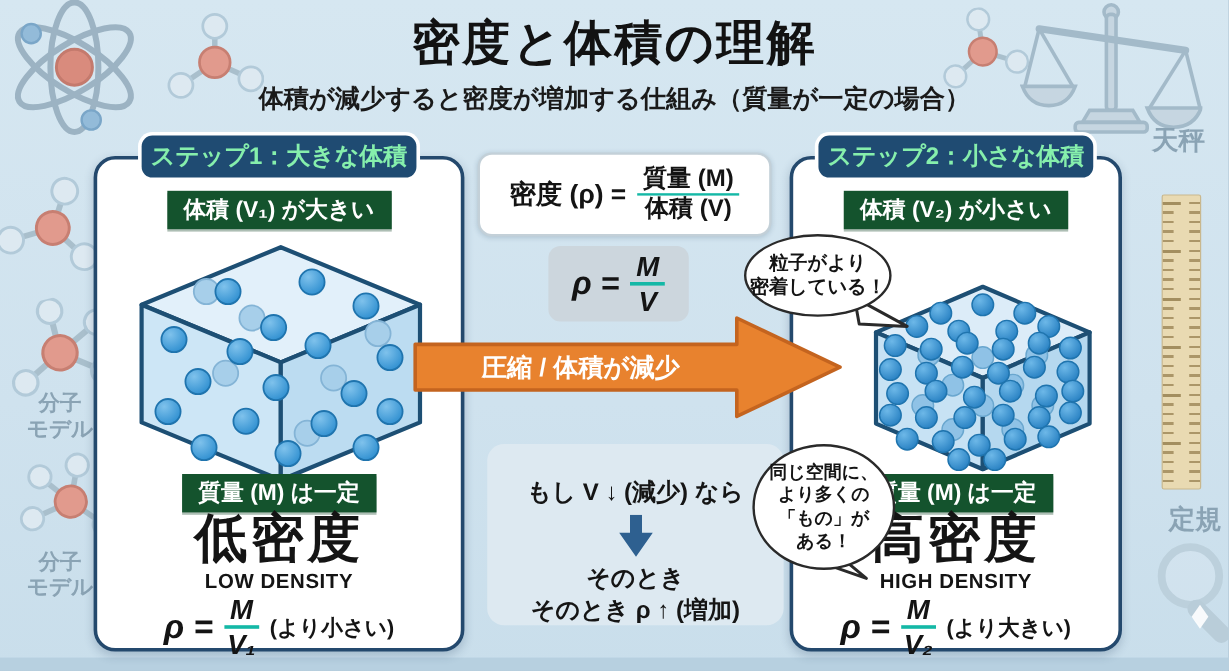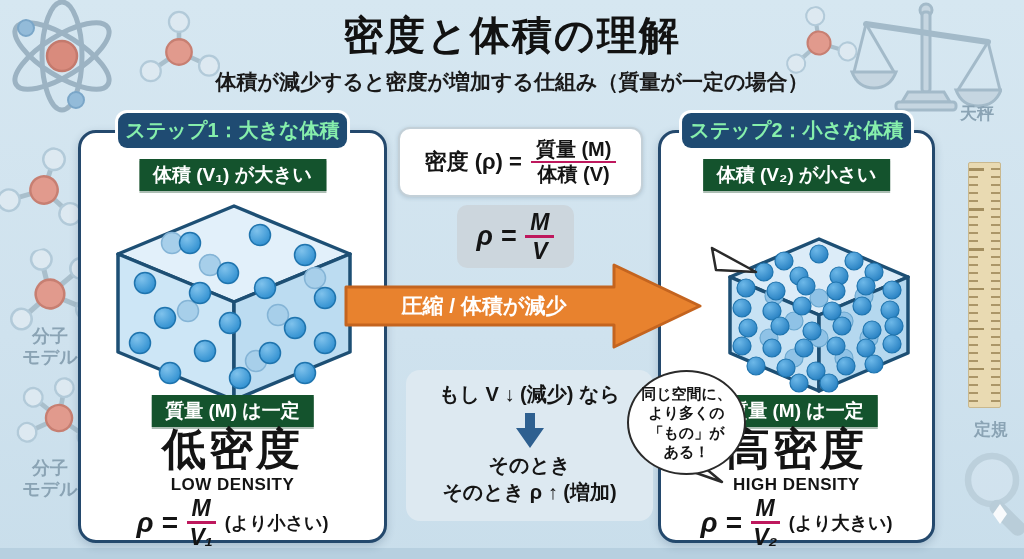--- a/index.html
+++ b/index.html
@@ -39,21 +39,21 @@
   }
   .vol-badge  { top:26px; }
   .mass-badge { top:262px; }
 
   .density-ja { top:292px; left:0; right:0; font-size:44px; font-weight:bold; letter-spacing:3px; line-height:1.1; }
   .density-en { top:342px; left:0; right:0; font-size:17px; font-weight:bold; letter-spacing:.5px; }
   .formula-row { top:363px; left:0; right:0; display:flex; align-items:center; justify-content:center; gap:9px; }
   .f-lhs  { font-size:28px; font-weight:bold; font-style:italic; }
   .f-note { font-size:18px; font-weight:bold; }
   .frac { display:inline-flex; flex-direction:column; align-items:center; line-height:1.05; font-weight:bold; }
-  .frac .num { padding:0 5px 1px; border-bottom:3px solid #be185d; }
+  .frac .num { padding:0 5px 1px; border-bottom:3px solid #14b8a6; }
   .frac .den { padding-top:1px; }
   .frac-i { font-style:italic; font-size:23px; }
 
   
   .def-box {
     left:398px; top:127px; width:245px; height:70px; z-index:2;
     background:#fff; border:2px solid #c3d0d8; border-radius:12px;
     display:flex; align-items:center; justify-content:center; gap:9px;
     box-shadow:0 1px 4px rgba(30,60,90,.18);
   }
@@ -67,40 +67,40 @@
   }
   .compact-lhs { font-size:27px; font-weight:bold; font-style:italic; }
 
   .arrow-wrap { left:344px; top:261px; width:358px; height:90px; z-index:4; }
   .arrow-label { position:absolute; left:8px; top:0; width:264px; height:100%;
     display:flex; align-items:center; justify-content:center;
     color:#fff; font-size:21px; font-weight:bold; white-space:nowrap; }
 
   .logic-box {
     left:406px; top:370px; width:247px; height:151px; z-index:2;
-    background:#dde9f1; border-radius:14px; text-align:center; padding-top:11px;
+    background:#dde9f1; border-radius:14px; text-align:center; padding-top:27px;
   }
   .logic-line { font-size:20px; font-weight:bold; color:#151515; }
   .logic-arrow { margin:5px auto 3px; display:block; }
 
   
   .bubble {
     background:#fff; border:2.5px solid #2a2a2a; border-radius:50%;
     display:flex; flex-direction:column; align-items:center; justify-content:center;
     z-index:6; font-weight:bold; text-align:center;
   }
   .bubble-top    { left:620px; top:195px; width:123px; height:69px;  font-size:16px; line-height:1.25; }
   .bubble-bottom { left:627px; top:370px; width:119px; height:105px; font-size:15px; line-height:1.28; }
   .tail { z-index:5; }
 
   
   .decor { z-index:0; }
   .side-label { color:#8aa3b4; font-weight:bold; z-index:0; line-height:1.15; }
   .mol-label { width:64px; font-size:18px; text-align:center; }
-  .tool-label { font-size:17px; }
+  .tool-label { font-size:22px; }
 
   .ruler { left:968px; top:162px; width:33px; height:246px; background:#e9dab2;
     border:1px solid #c9b88e; border-radius:2px; z-index:0; }
   .ruler::before, .ruler::after { content:""; position:absolute; top:5px; bottom:5px; width:9px;
     background:repeating-linear-gradient(to bottom,#ab9668 0 2px,transparent 2px 8px); }
   .ruler::before { left:0; }
   .ruler::after  { right:0; }
   .ruler-major { position:absolute; left:0; top:5px; bottom:5px; width:15px;
     background:repeating-linear-gradient(to bottom,#a38e5f 0 2.5px,transparent 2.5px 40px); }
 
@@ -402,20 +402,24 @@
     <svg class="logic-arrow" width="30" height="36" viewBox="0 0 30 36">
       <path d="M10 0 H20 V15 H29 L15 35 L1 15 H10 Z" fill="#2e6090"></path>
     </svg>
     <div class="logic-line">そのとき</div>
     <div class="logic-line">そのとき ρ ↑ (増加)</div>
   </div>
 
   <svg class="abs tail" style="left:708px;top:246px;" width="52" height="32" viewBox="0 0 52 32">
     <polygon points="4,2 48,26 8,24" fill="#fff" stroke="#2a2a2a" stroke-width="2.5" stroke-linejoin="round"></polygon>
   </svg>
+  <div class="abs bubble bubble-top">
+    <div>粒子がより</div>
+    <div>密着している！</div>
+  </div>
 
   <svg class="abs tail" style="left:680px;top:450px;" width="46" height="38" viewBox="0 0 46 38">
     <polygon points="6,2 42,32 2,18" fill="#fff" stroke="#2a2a2a" stroke-width="2.5" stroke-linejoin="round"></polygon>
   </svg>
   <div class="abs bubble bubble-bottom">
     <div>同じ空間に、</div>
     <div>より多くの</div>
     <div>「もの」が</div>
     <div>ある！</div>
   </div>

